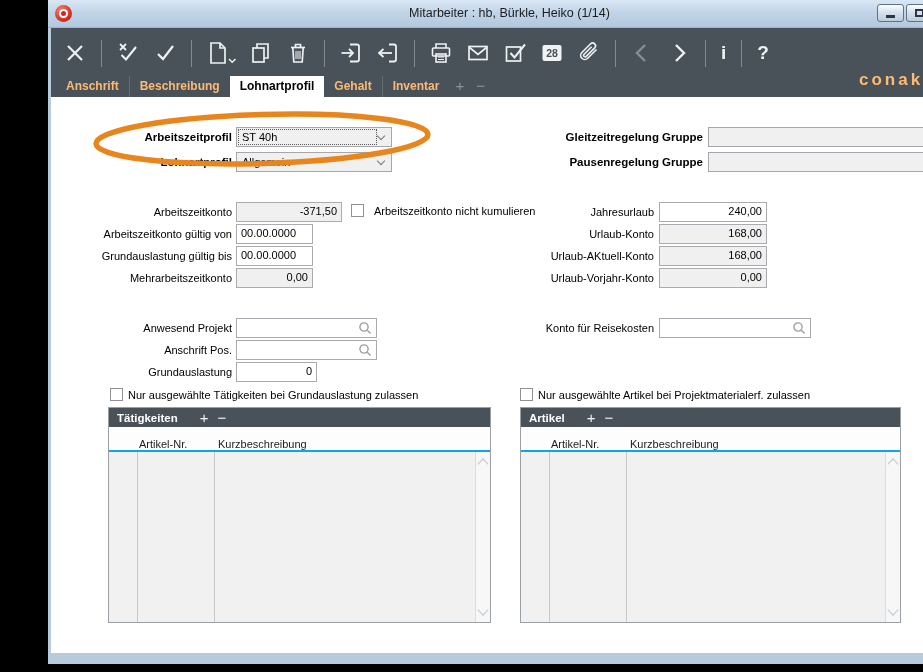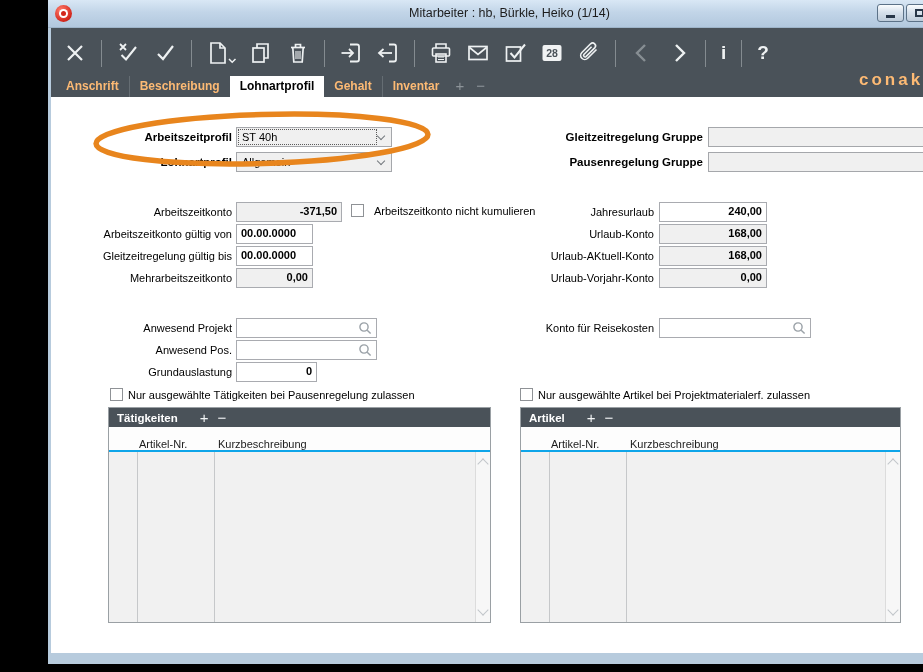--- a/index.html
+++ b/index.html
@@ -54,21 +54,21 @@
   
   .content { position:absolute; left:3px; top:97px; width:917px; height:556px; background:#fff; }
   .frame-l { position:absolute; left:0; top:28px; width:3px; height:625px; background:#b7cbdd; }
   .frame-r { position:absolute; left:920px; top:28px; width:3px; height:625px; background:#b7cbdd; }
   .frame-b { position:absolute; left:0; top:653px; width:923px; height:11px; background:#b7cbdd; }
 
   .lbl { position:absolute; height:18px; font-size:11px; color:#000; text-align:right;
     line-height:18px; white-space:nowrap; }
   .lbl.b { font-weight:bold; font-size:11.5px; }
   .fld { position:absolute; height:20px; border:1px solid #a9abb0; background:#fff;
-    font-size:11px; line-height:16px; padding:0 4px; color:#000; white-space:nowrap; overflow:hidden;font-weight:bold; }
+    font-size:11px; line-height:16px; padding:0 4px; color:#000; white-space:nowrap; overflow:hidden; }
   .fld.gray { background:#f0f0f0; }
   .fld.num { text-align:right; }
   .combo { position:absolute; height:20px; border:1px solid #a5a7ab; background:#f0f0f0;
     font-size:11px; line-height:18px; padding:0 20px 0 5px; color:#000; }
   .chev-down { position:absolute; right:7px; top:5px; width:6px; height:6px;
     border-right:1.7px solid #74797e; border-bottom:1.7px solid #74797e; transform:rotate(45deg); }
   .focus-dots { position:absolute; inset:1px 14px 1px 1px; border:1px dotted #5a5a5a;
     pointer-events:none; }
   .cb { position:absolute; width:13px; height:13px; background:#fff; border:1px solid #8f9296; }
   .cb-lbl { position:absolute; font-size:11px; color:#000; line-height:14px; white-space:nowrap; }
@@ -269,21 +269,21 @@
     <svg class="annotation-svg" width="362" height="64" viewBox="0 0 362 64">
       <ellipse cx="174" cy="31" rx="166" ry="24.5" fill="none" stroke="#E8851D" stroke-width="5.5" transform="rotate(-1.6 174 31)"></ellipse>
     </svg>
 
     <div class="lbl" style="left:20px;top:203px;width:164px">Arbeitszeitkonto</div>
     <div class="fld gray num" style="left:188px;top:202px;width:106px">-371,50</div>
     <div class="cb" style="left:303px;top:204px"></div>
     <div class="cb-lbl" style="left:326px;top:204px">Arbeitszeitkonto nicht kumulieren</div>
     <div class="lbl" style="left:20px;top:225px;width:164px">Arbeitszeitkonto gültig von</div>
     <div class="fld" style="left:188px;top:224px;width:77px">00.00.0000</div>
-    <div class="lbl" style="left:20px;top:247px;width:164px">Gleitzeitregelung gültig bis</div>
+    <div class="lbl" style="left:20px;top:247px;width:164px">Grundauslastung gültig bis</div>
     <div class="fld" style="left:188px;top:246px;width:77px">00.00.0000</div>
     <div class="lbl" style="left:20px;top:269px;width:164px">Mehrarbeitszeitkonto</div>
     <div class="fld gray num" style="left:188px;top:268px;width:77px">0,00</div>
 
     <div class="lbl" style="left:440px;top:203px;width:166px">Jahresurlaub</div>
     <div class="fld num" style="left:611px;top:202px;width:108px">240,00</div>
     <div class="lbl" style="left:440px;top:225px;width:166px">Urlaub-Konto</div>
     <div class="fld gray num" style="left:611px;top:224px;width:108px">168,00</div>
     <div class="lbl" style="left:440px;top:247px;width:166px">Urlaub-AKtuell-Konto</div>
     <div class="fld gray num" style="left:611px;top:246px;width:108px">168,00</div>
@@ -292,21 +292,21 @@
 
     <div class="lbl" style="left:20px;top:319px;width:164px">Anwesend Projekt</div>
     <div class="fld" style="left:188px;top:318px;width:141px">
       <span></span>
       <span class="search-mag">
         <svg width="14" height="14" viewBox="0 0 14 14" fill="none" stroke="#9aa1a7" stroke-width="1.4">
             <circle cx="6" cy="6" r="4.1"></circle>
             <path d="M9.2 9.2 L12.6 12.6"></path>
           </svg></span>
     </div>
-    <div class="lbl" style="left:20px;top:341px;width:164px">Anwesend Pos.</div>
+    <div class="lbl" style="left:20px;top:341px;width:164px">Anschrift Pos.</div>
     <div class="fld" style="left:188px;top:340px;width:141px">
       <span></span>
       <span class="search-mag">
         <svg width="14" height="14" viewBox="0 0 14 14" fill="none" stroke="#9aa1a7" stroke-width="1.4">
             <circle cx="6" cy="6" r="4.1"></circle>
             <path d="M9.2 9.2 L12.6 12.6"></path>
           </svg></span>
     </div>
     <div class="lbl" style="left:20px;top:363px;width:164px">Grundauslastung</div>
     <div class="fld num" style="left:188px;top:362px;width:81px">0</div>
@@ -314,21 +314,21 @@
     <div class="fld" style="left:611px;top:318px;width:152px">
       <span></span>
       <span class="search-mag">
         <svg width="14" height="14" viewBox="0 0 14 14" fill="none" stroke="#9aa1a7" stroke-width="1.4">
             <circle cx="6" cy="6" r="4.1"></circle>
             <path d="M9.2 9.2 L12.6 12.6"></path>
           </svg></span>
     </div>
 
     <div class="cb" style="left:62px;top:388px"></div>
-    <div class="cb-lbl" style="left:80px;top:388px">Nur ausgewählte Tätigkeiten bei Pausenregelung zulassen</div>
+    <div class="cb-lbl" style="left:80px;top:388px">Nur ausgewählte Tätigkeiten bei Grundauslastung zulassen</div>
     <div class="panel" style="left:60px;top:407px;width:383px;height:216px">
       <div class="panel-head">
         <span class="panel-title">Tätigkeiten</span>
         <span class="panel-pm">+</span>
         <span class="panel-pm">−</span>
       </div>
       <div class="panel-cols">
         <span class="pc0"></span>
         <span class="pc1">Artikel-Nr.</span>
         <span class="pc2">Kurzbeschreibung</span>

